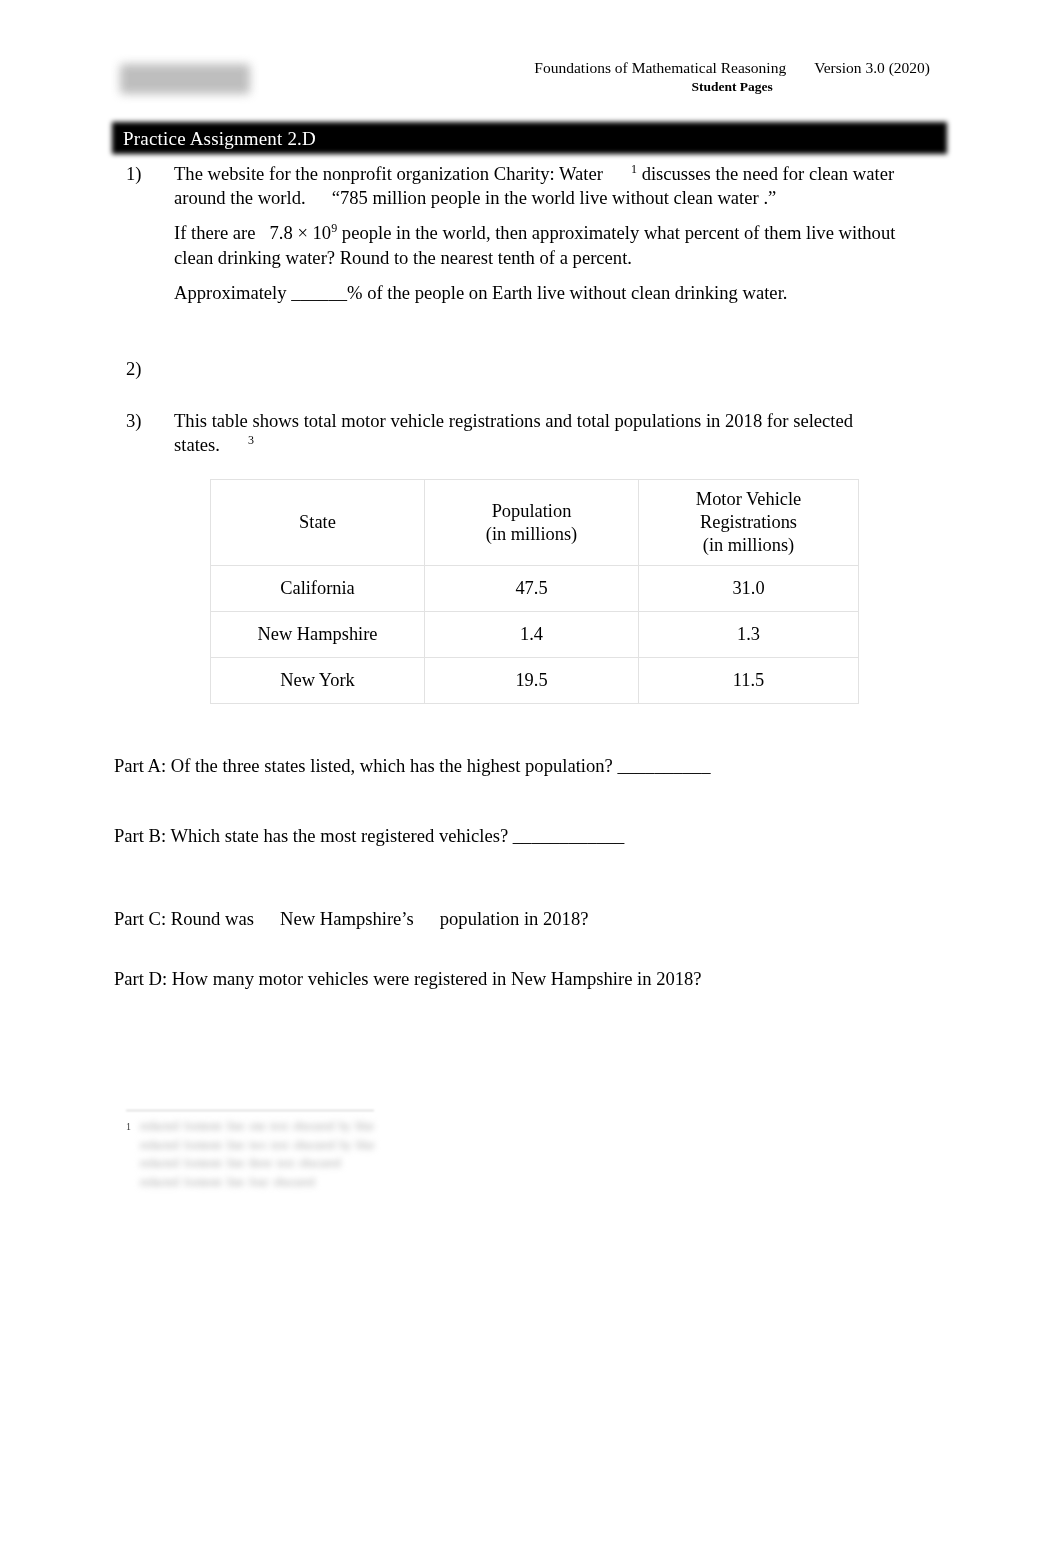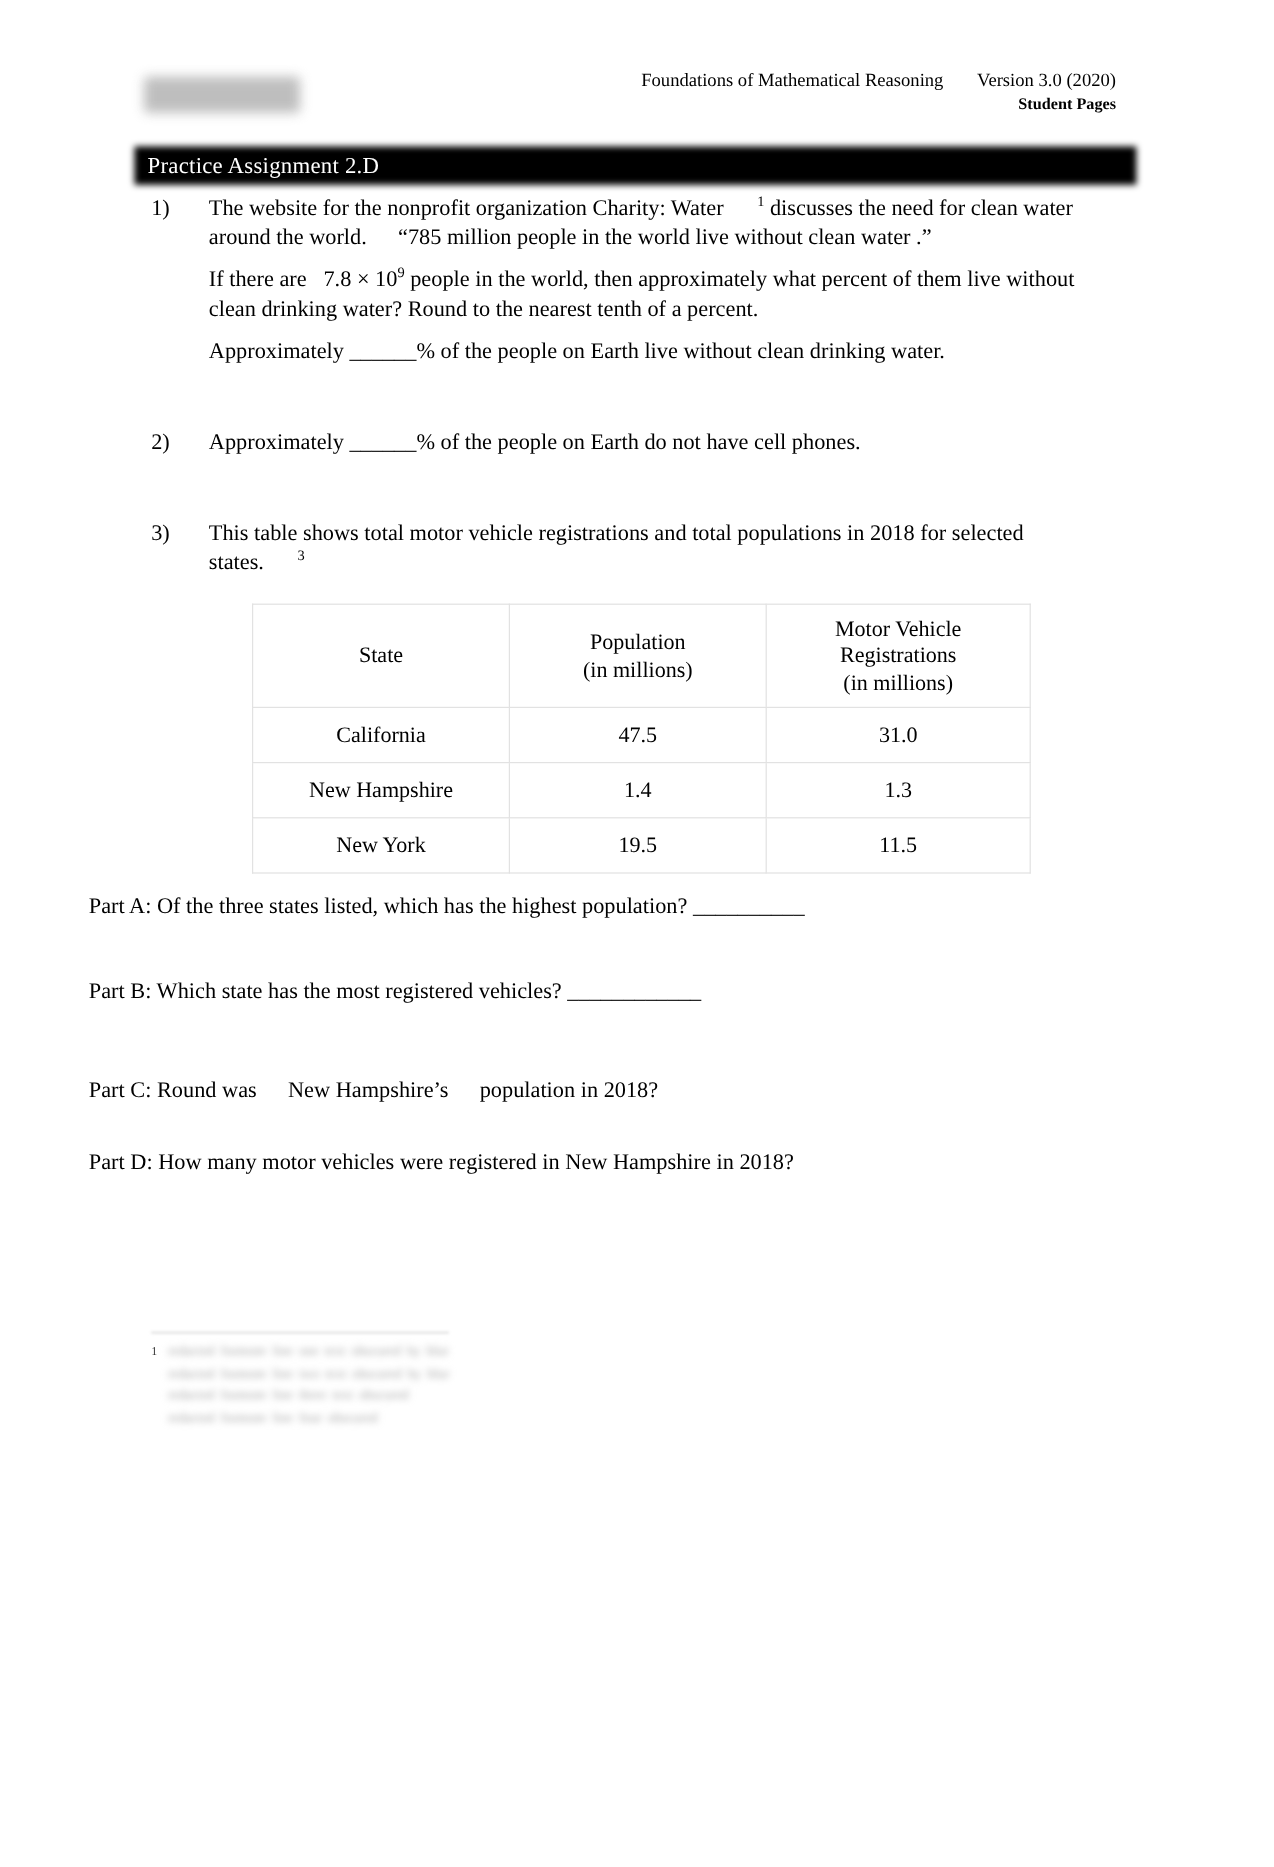--- a/index.html
+++ b/index.html
@@ -39,21 +39,21 @@
     height: 30px;
     background: #b9b9b9;
     border-radius: 3px;
     filter: blur(5px);
     opacity: 0.92;
   }
   .header-right {
     position: absolute;
     right: 0px;
     top: 0px;
-    text-align: right;
+    text-align: center;
     line-height: 1.32;
   }
   .header-line1 {
     font-size: 15.5px;
     white-space: nowrap;
   }
   .header-line1 .hl-title { margin-right: 28px; }
   .header-line2 {
     font-size: 13.5px;
     font-weight: bold;
@@ -142,22 +142,22 @@
     padding: 6px 4px;
   }
   table.data-table thead th { height: 86px; }
   table.data-table tbody td { height: 46px; }
   .col-state  { width: 214px; }
   .col-pop    { width: 214px; }
   .col-mvr    { width: 220px; }
 
   
   .parts {
-    margin-top: 16px;
-    padding-left: 74px;
+    margin-top: 50px;
+    padding-left: 114px;
     padding-right: 130px;
     font-size: 18.6px;
     line-height: 1.30;
   }
   .part-line { margin: 0; }
   .part-gap-lg { height: 46px; }
   .part-gap-md { height: 36px; }
   .part-gap-sm { height: 12px; }
 
   
@@ -218,21 +218,20 @@
       <span class="qnum">1)</span>
       <p class="qpara"><span>The website for the nonprofit organization Charity: Water</span><span class="sup sup-pad">1</span> <span>discusses the need for</span> <span>clean water around the world.</span><span class="gap-md"></span><span>“785 million people in the world live without clean</span> <span>water .”</span></p>
       <p class="qpara"><span>If there are</span><span class="gap-sm"></span><span>7.8 × 10</span><span class="sup">9</span> <span>people in the world, then approximately what percent of them live without clean drinking water? Round to the nearest tenth of a percent.</span></p>
       <p class="qpara">Approximately ______% of the people on Earth live without clean drinking water.</p>
     </div>
 
     <div class="spacer-52"></div>
 
     <div class="qitem">
       <span class="qnum">2)</span>
-      <p class="qpara">Approximately ______% of the people on Earth do not have cell phones.</p>
     </div>
 
     <div class="spacer-52"></div>
 
     <div class="qitem">
       <span class="qnum">3)</span>
       <p class="qpara"><span>This table shows total motor vehicle registrations and total populations in 2018 for selected states.</span><span class="sup sup-pad">3</span></p>
     </div>
 
     <div class="table-wrap">

